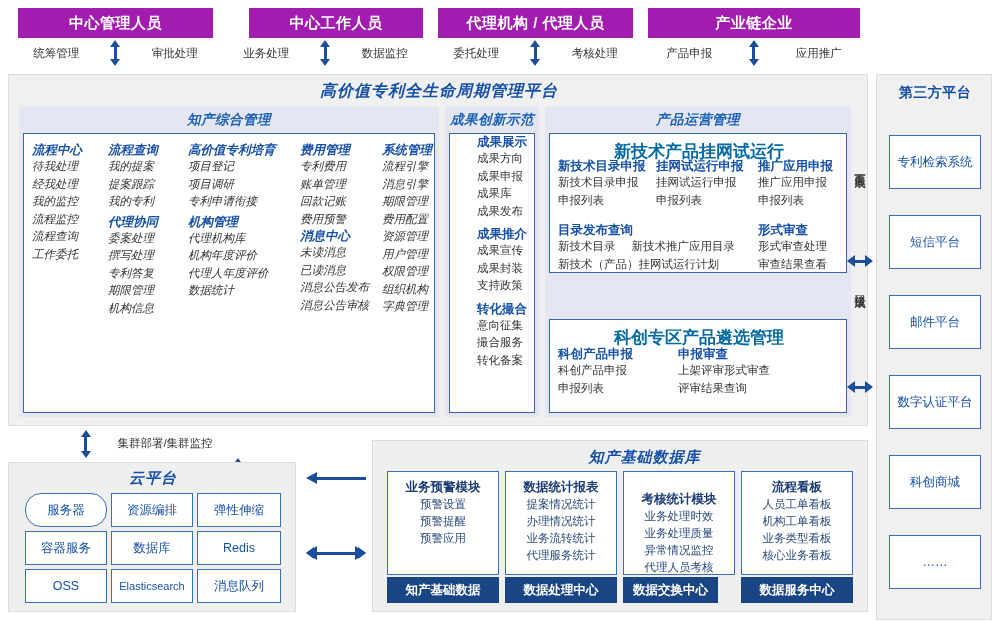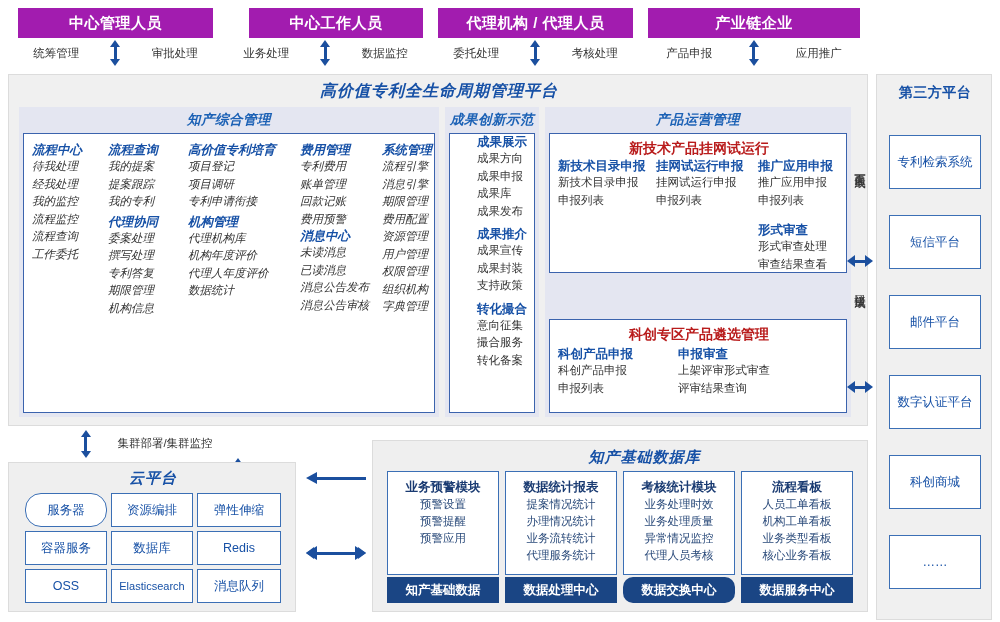--- a/index.html
+++ b/index.html
@@ -41,21 +41,21 @@
     letter-spacing:1px;
   }
   .sec-title{
     font-size:13.5px;font-weight:bold;font-style:italic;color:#1b61b5;
     letter-spacing:.5px;
   }
   .sec-band{background:#e4e6f1;}
   .whitebox{background:#fff;border:1px solid #3b63ad;}
   .colhead{font-size:12.5px;font-weight:bold;color:#1751a6;line-height:16px;}
   .leaf{font-size:11.5px;color:#333;line-height:17.5px;white-space:nowrap;}
-  .boxhead{font-size:14px;font-weight:bold;color:#b91c1c;text-align:center;}
+  .boxhead{font-size:17px;font-weight:bold;color:#0369a1;text-align:center;}
 
   
   .vtext{
     writing-mode:vertical-rl;text-orientation:upright;
     font-size:11.5px;color:#333;line-height:13px;letter-spacing:1px;
   }
   .hdarrow{width:26px;height:12px;position:relative;}
   .hdarrow:before,.hdarrow:after{
     content:"";position:absolute;top:50%;transform:translateY(-50%);
     border-top:6px solid transparent;border-bottom:6px solid transparent;
@@ -254,20 +254,28 @@
       <div class="abs" style="left:106px;top:24px;width:94px;">
         <div class="colhead">挂网试运行申报</div>
         <div class="leaf">挂网试运行申报</div>
         <div class="leaf">申报列表</div>
       </div>
       <div class="abs" style="left:208px;top:24px;width:86px;">
         <div class="colhead">推广应用申报</div>
         <div class="leaf">推广应用申报</div>
         <div class="leaf">申报列表</div>
       </div>
+      <div class="abs" style="left:8px;top:88px;width:196px;">
+        <div class="colhead">目录发布查询</div>
+        <div style="display:flex;gap:16px;">
+          <span class="leaf">新技术目录</span>
+          <span class="leaf">新技术推广应用目录</span>
+        </div>
+        <div class="leaf">新技术（产品）挂网试运行计划</div>
+      </div>
       <div class="abs" style="left:208px;top:88px;width:86px;">
         <div class="colhead">形式审查</div>
         <div class="leaf">形式审查处理</div>
         <div class="leaf">审查结果查看</div>
       </div>
     </div>
 
     <div class="abs whitebox" style="left:540px;top:244px;width:298px;height:94px;">
       <div class="abs boxhead" style="left:0;top:6px;width:298px;">科创专区产品遴选管理</div>
       <div class="abs" style="left:8px;top:26px;width:110px;">
@@ -351,27 +359,27 @@
     <div class="abs db-col" style="left:132px;top:30px;width:112px;height:104px;">
       <div class="db-colhead" style="margin-top:7px;">数据统计报表</div>
       <div class="db-leaf">提案情况统计</div>
       <div class="db-leaf">办理情况统计</div>
       <div class="db-leaf">业务流转统计</div>
       <div class="db-leaf">代理服务统计</div>
     </div>
     <div class="abs ctr db-foot" style="left:132px;top:136px;width:112px;">数据处理中心</div>
 
     <div class="abs db-col" style="left:250px;top:30px;width:112px;height:104px;">
-      <div class="db-colhead" style="margin-top:7px;">考核统计模块</div>
+      <div class="db-colhead" style="margin-top:19px;">考核统计模块</div>
       <div class="db-leaf">业务处理时效</div>
       <div class="db-leaf">业务处理质量</div>
       <div class="db-leaf">异常情况监控</div>
       <div class="db-leaf">代理人员考核</div>
     </div>
-    <div class="abs ctr db-foot" style="left:250px;top:136px;width:112px;border-radius:10px;">数据交换中心</div>
+    <div class="abs ctr db-foot" style="left:250px;top:136px;width:95px;">数据交换中心</div>
 
     <div class="abs db-col" style="left:368px;top:30px;width:112px;height:104px;">
       <div class="db-colhead" style="margin-top:7px;">流程看板</div>
       <div class="db-leaf">人员工单看板</div>
       <div class="db-leaf">机构工单看板</div>
       <div class="db-leaf">业务类型看板</div>
       <div class="db-leaf">核心业务看板</div>
     </div>
     <div class="abs ctr db-foot" style="left:368px;top:136px;width:112px;">数据服务中心</div>
   </div>

